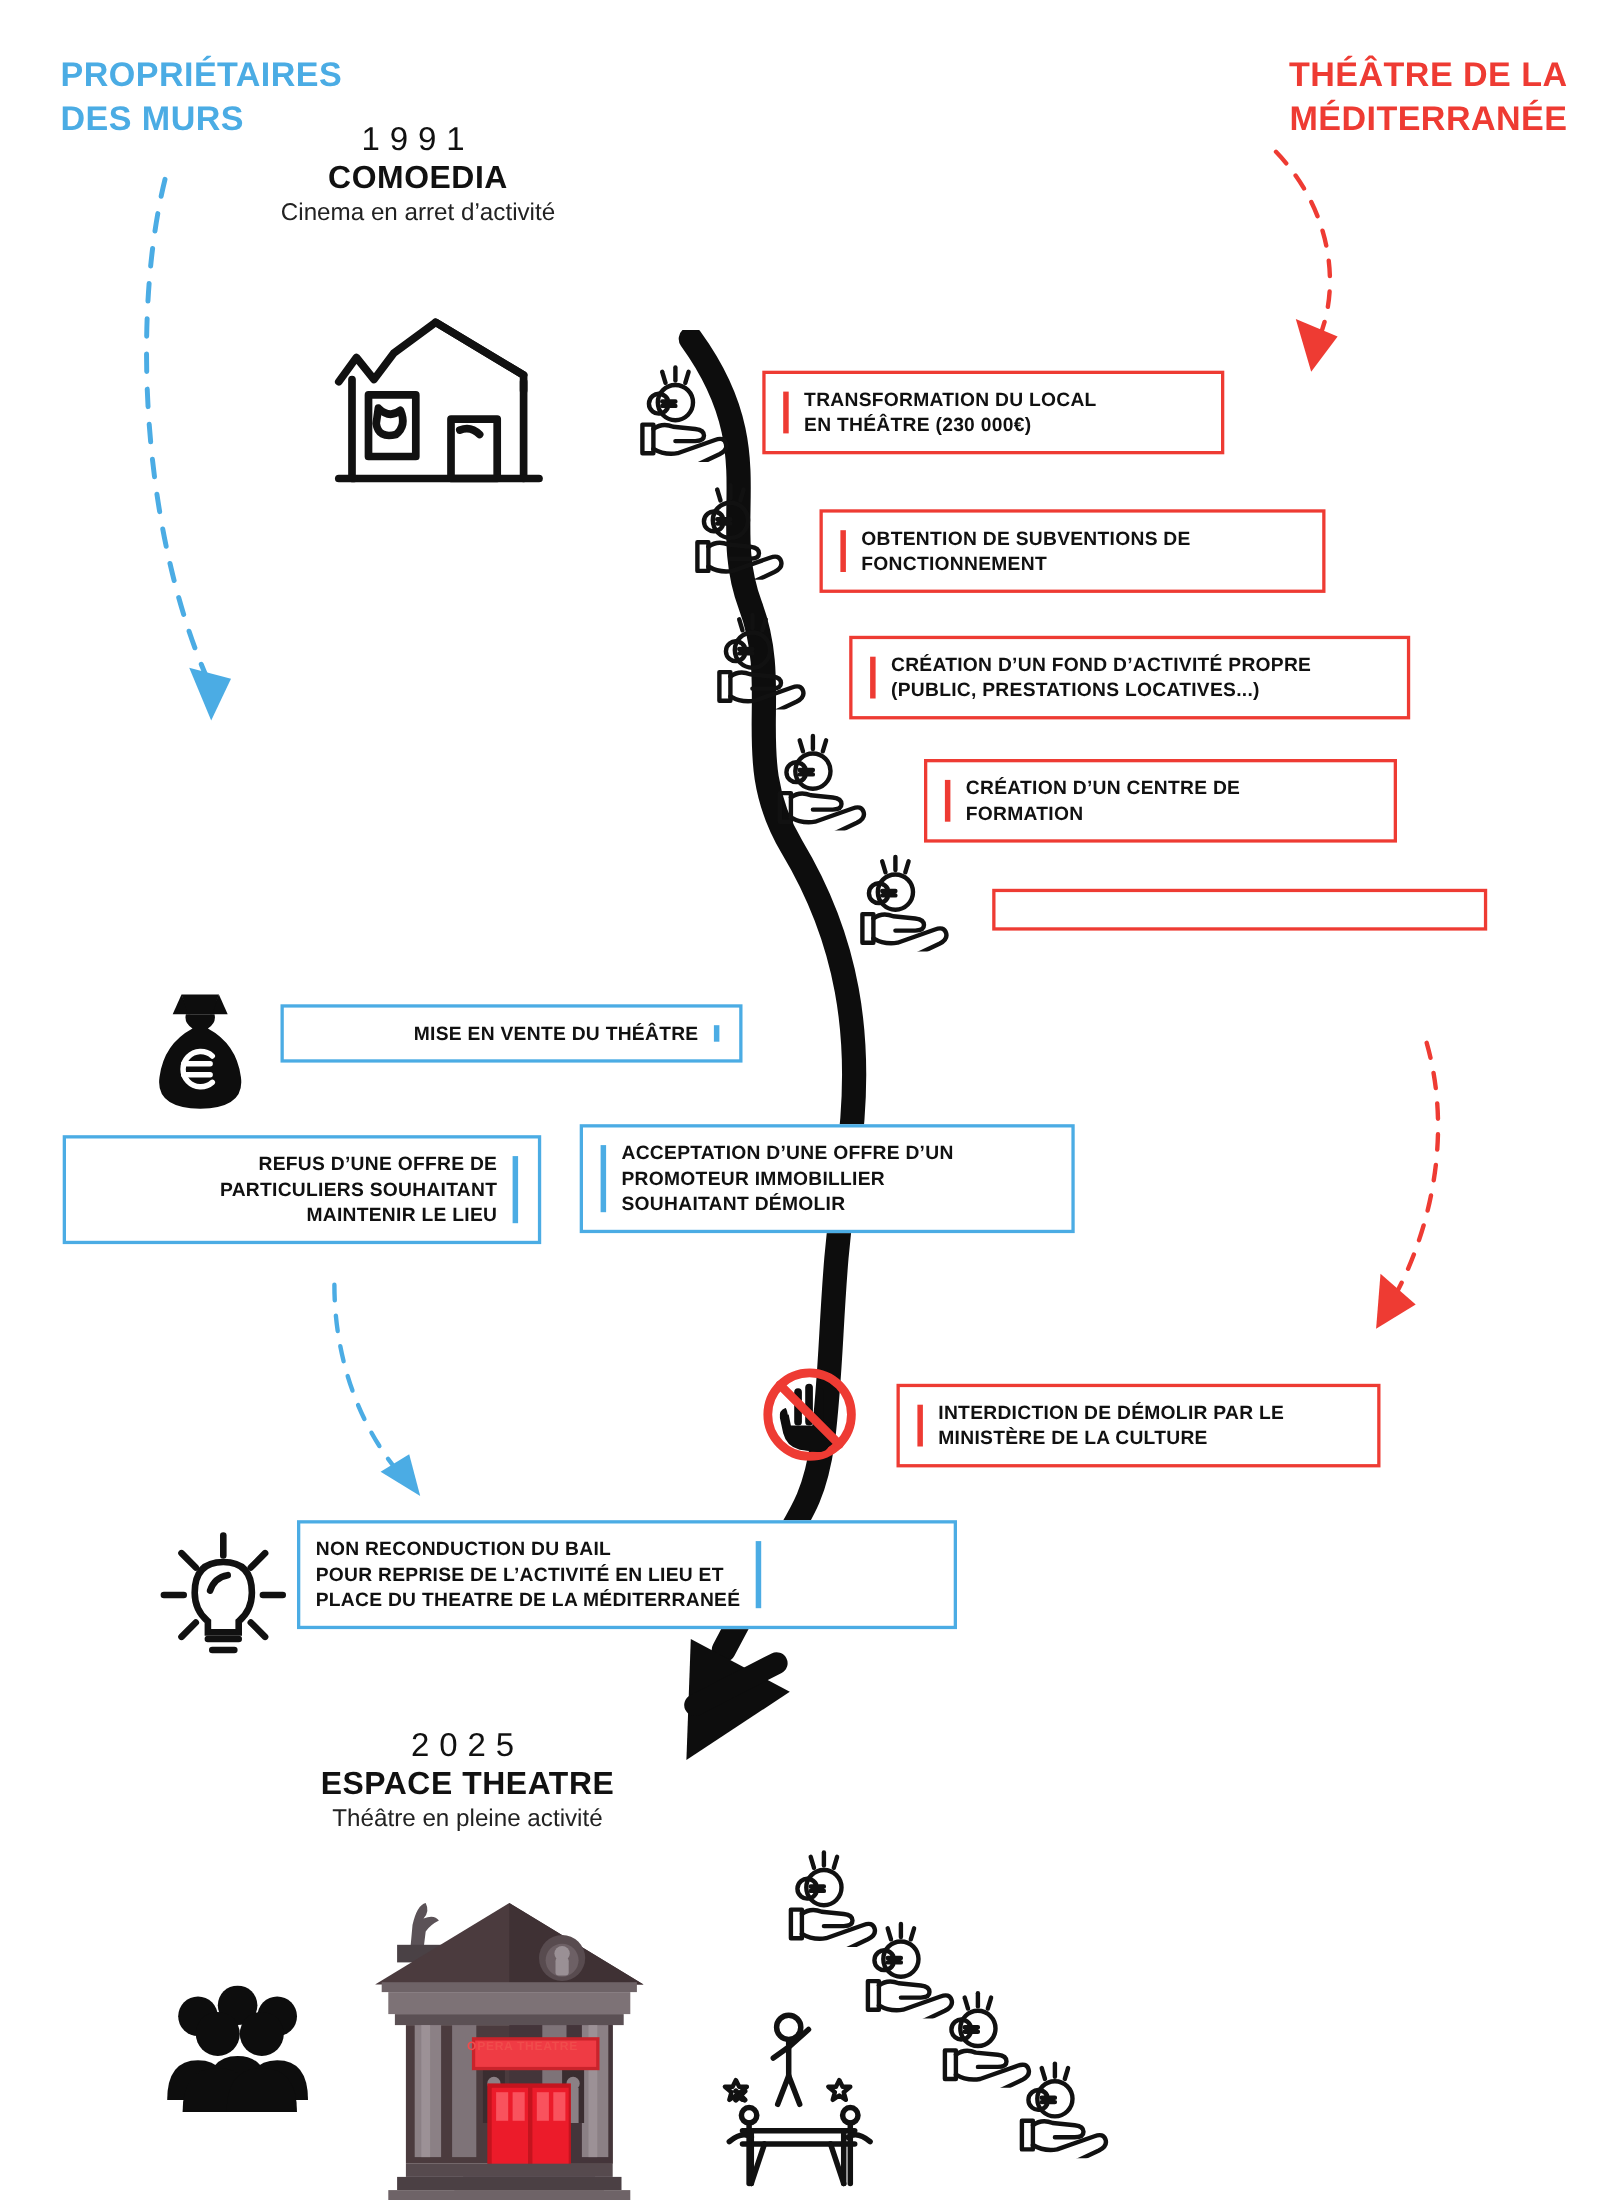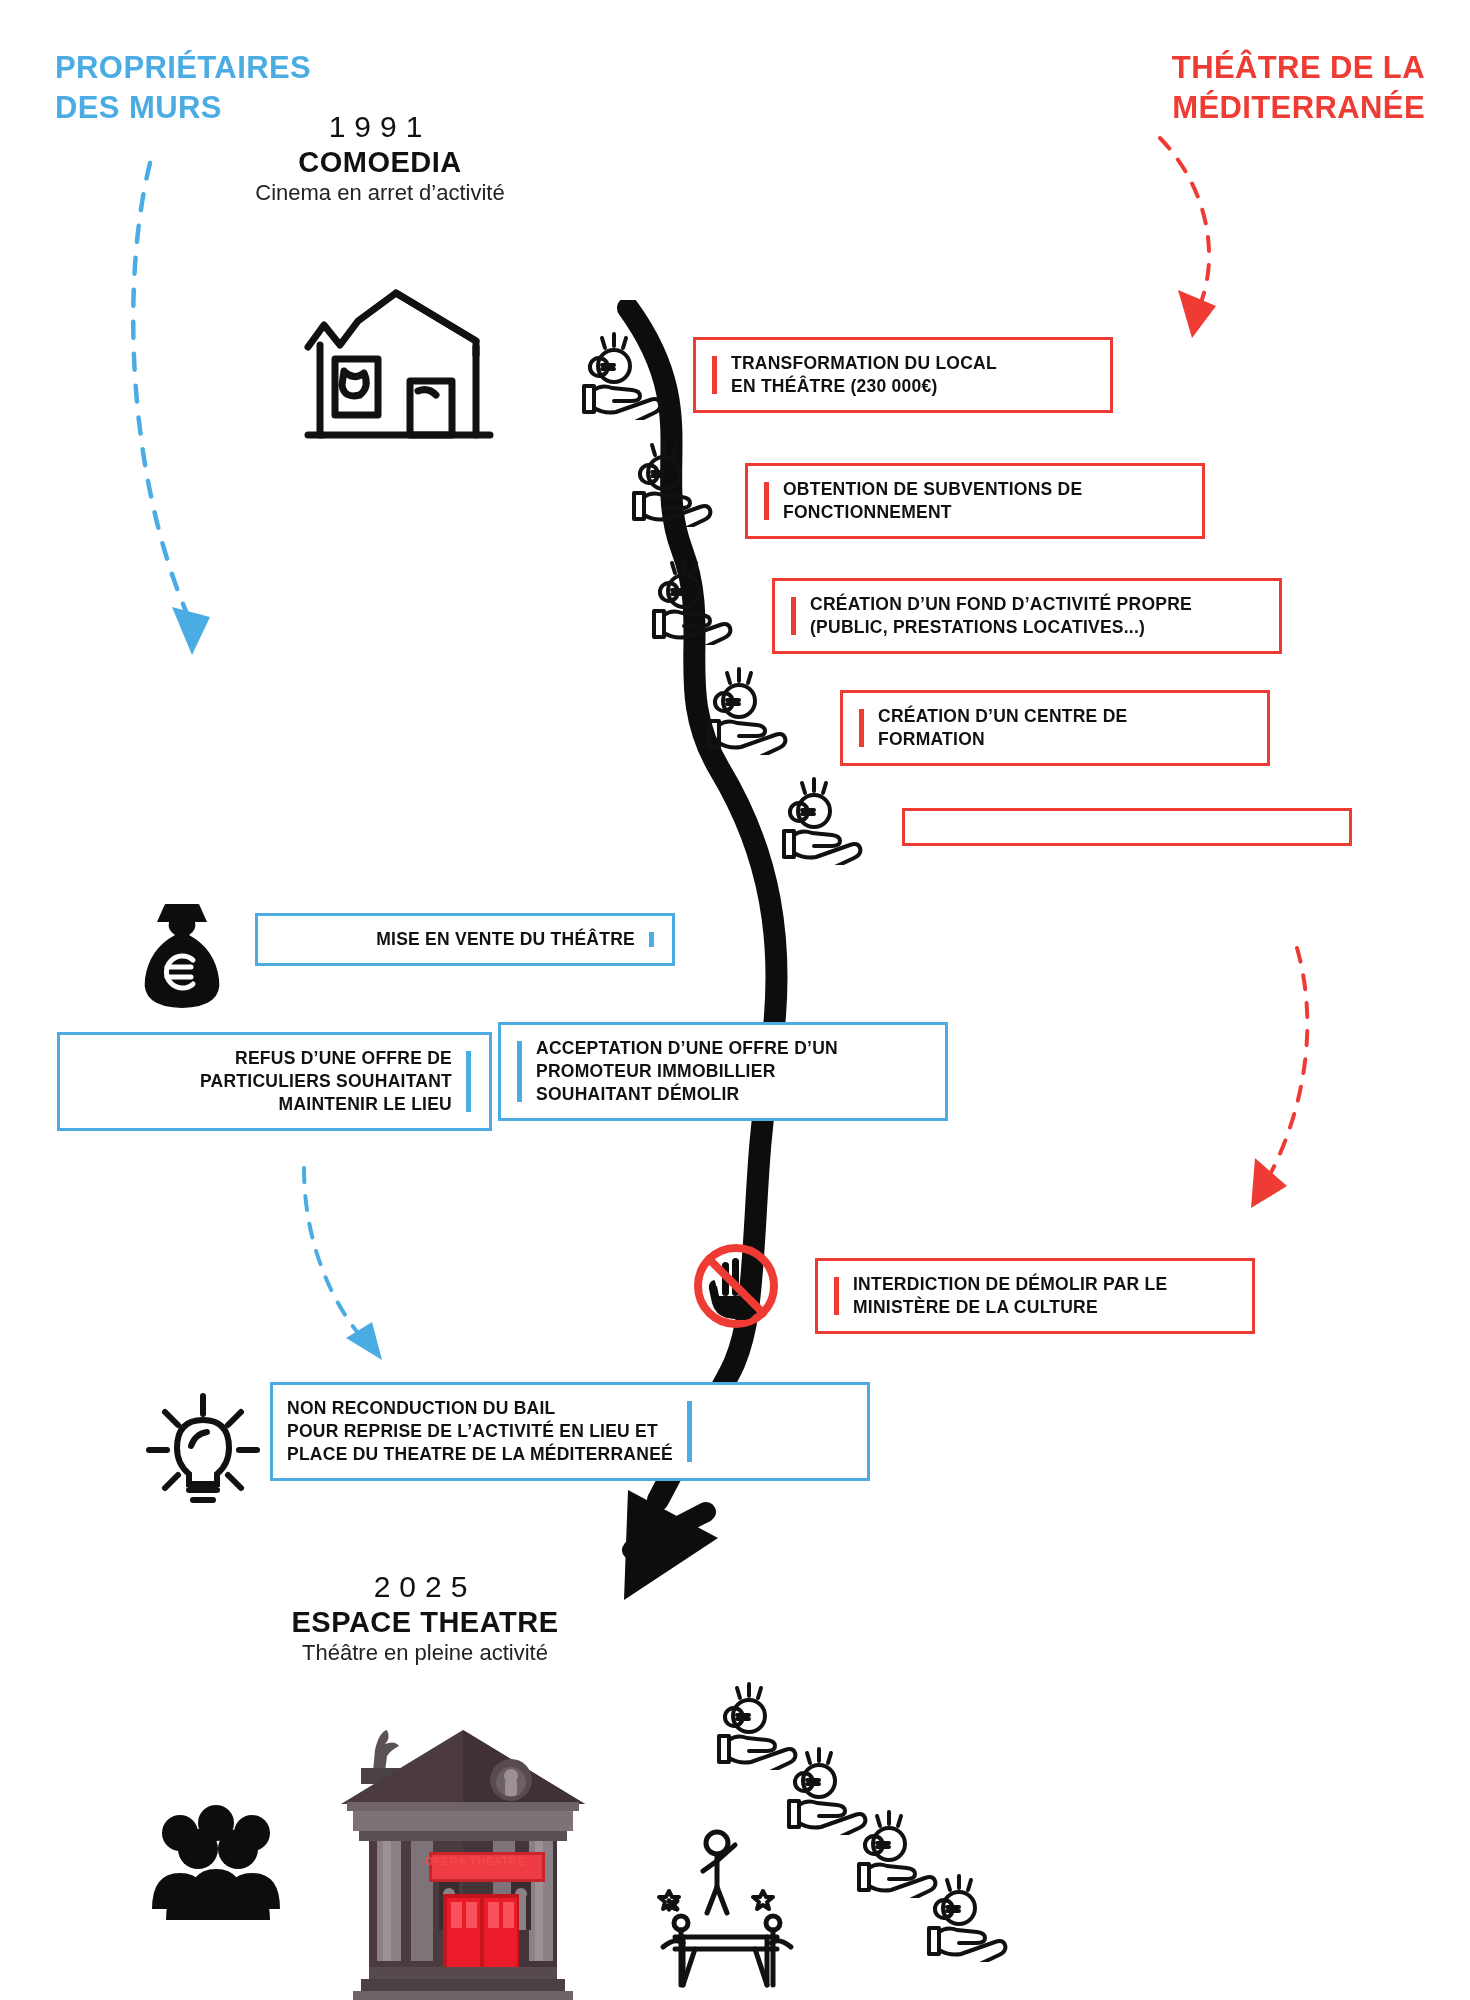--- a/index.html
+++ b/index.html
@@ -261,21 +261,21 @@
 
   <div class="box blue" style="left:57px; top:1032px; width:435px;">
     <span class="txt right">
       <span>REFUS D’UNE OFFRE DE</span><br>
       <span>PARTICULIERS SOUHAITANT</span><br>
       <span>MAINTENIR LE LIEU</span>
     </span>
     <span class="bar right"></span>
   </div>
 
-  <div class="box blue" style="left:498px; top:1022px; width:450px;">
+  <div class="box blue" style="left:527px; top:1022px; width:450px;">
     <span class="bar"></span>
     <span class="txt">
       <span>ACCEPTATION D’UNE OFFRE D’UN</span><br>
       <span>PROMOTEUR IMMOBILLIER</span><br>
       <span>SOUHAITANT DÉMOLIR</span>
     </span>
   </div>
 
   <div class="abs" style="left:690px; top:1240px;">
     <svg width="92" height="92" viewBox="0 0 92 92">

